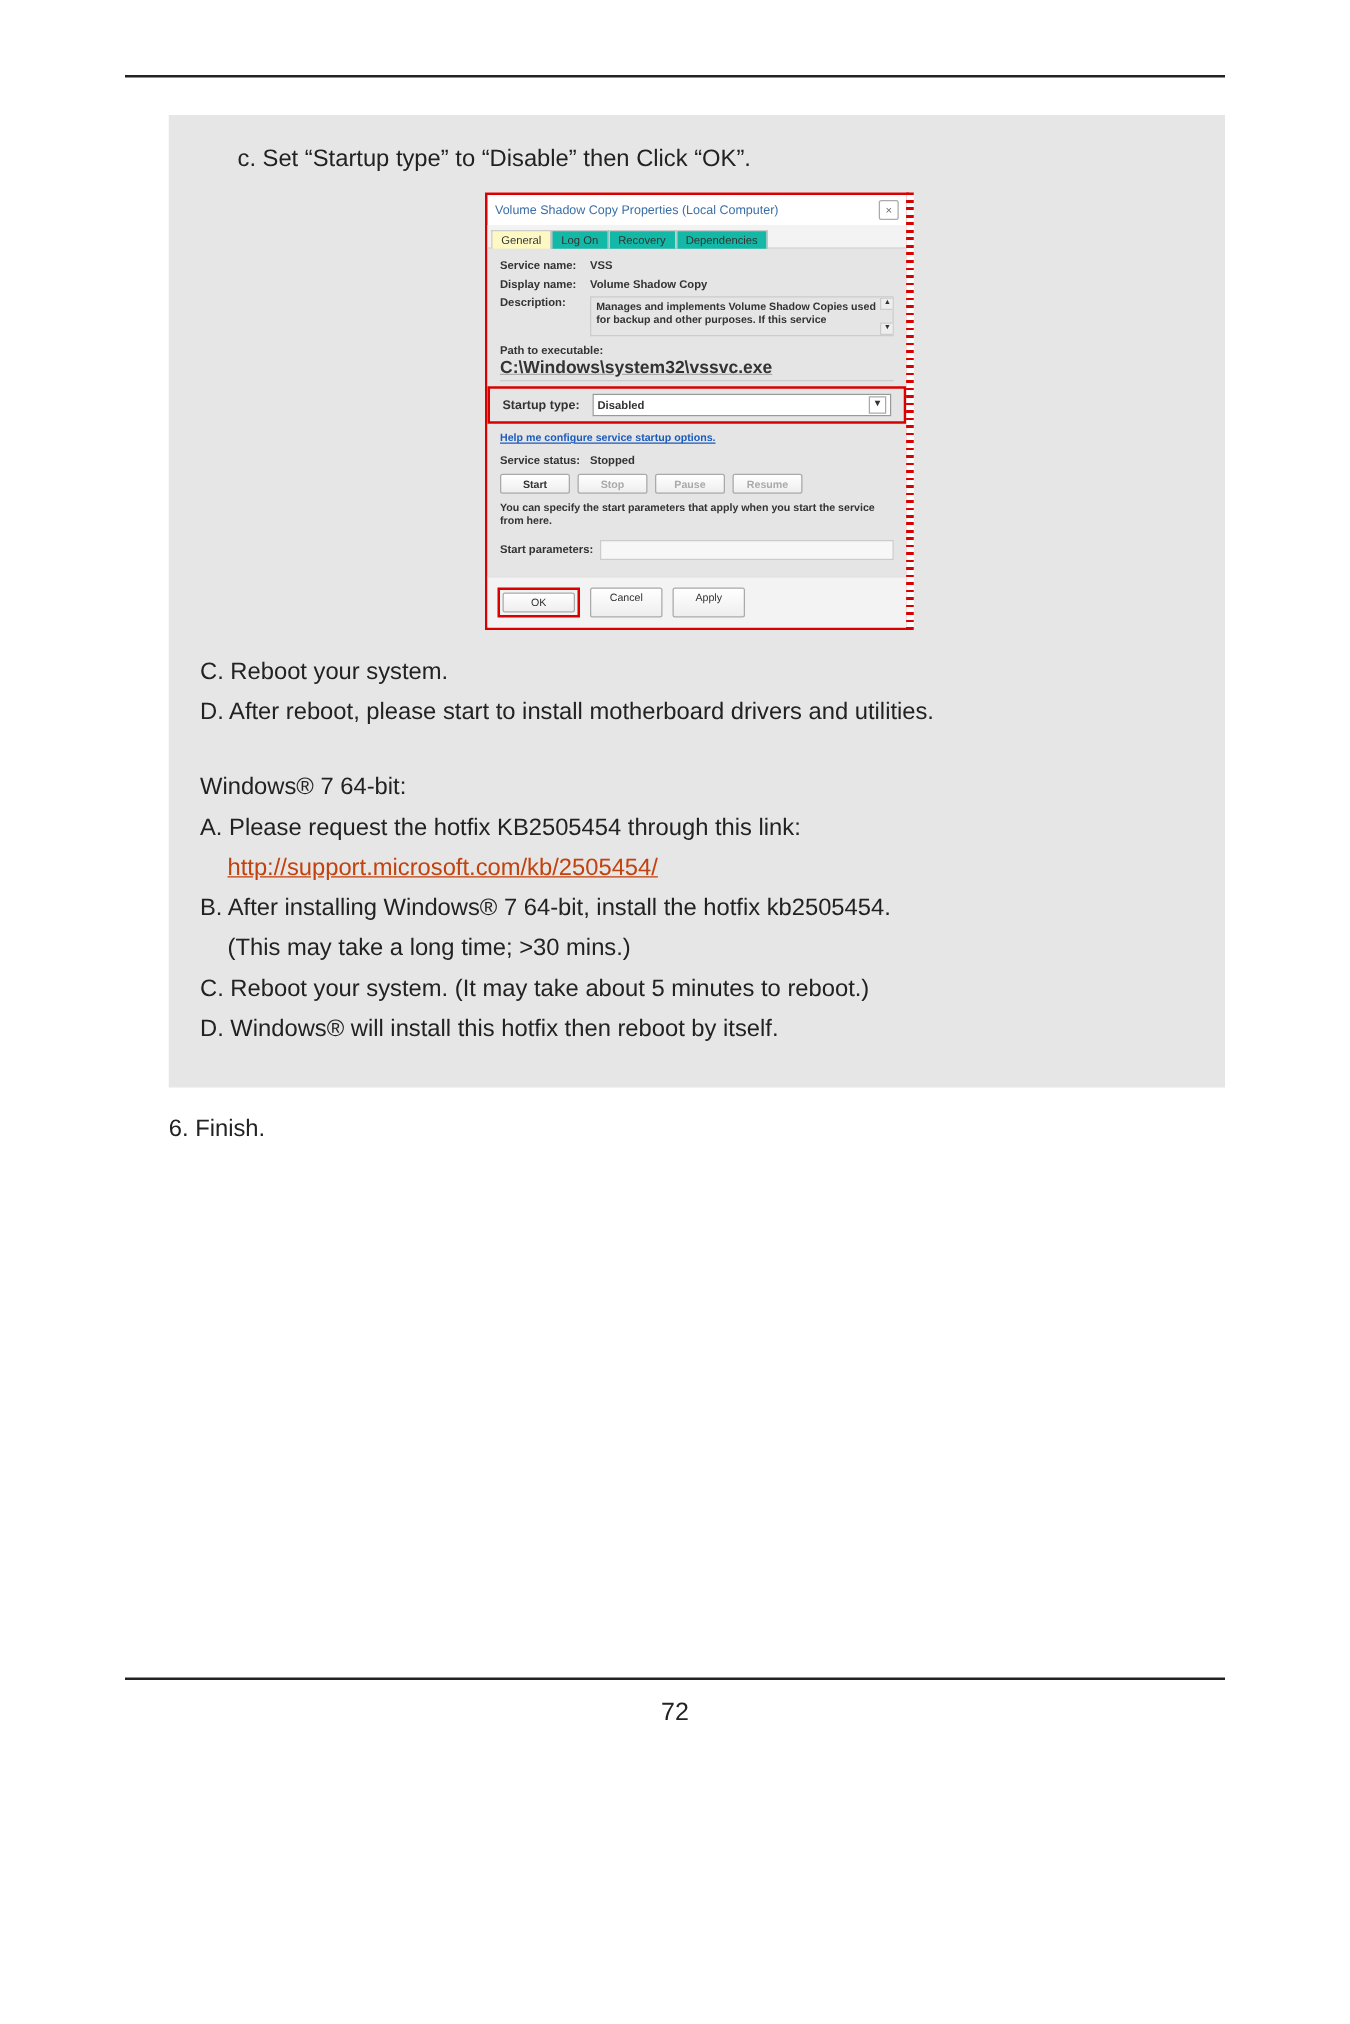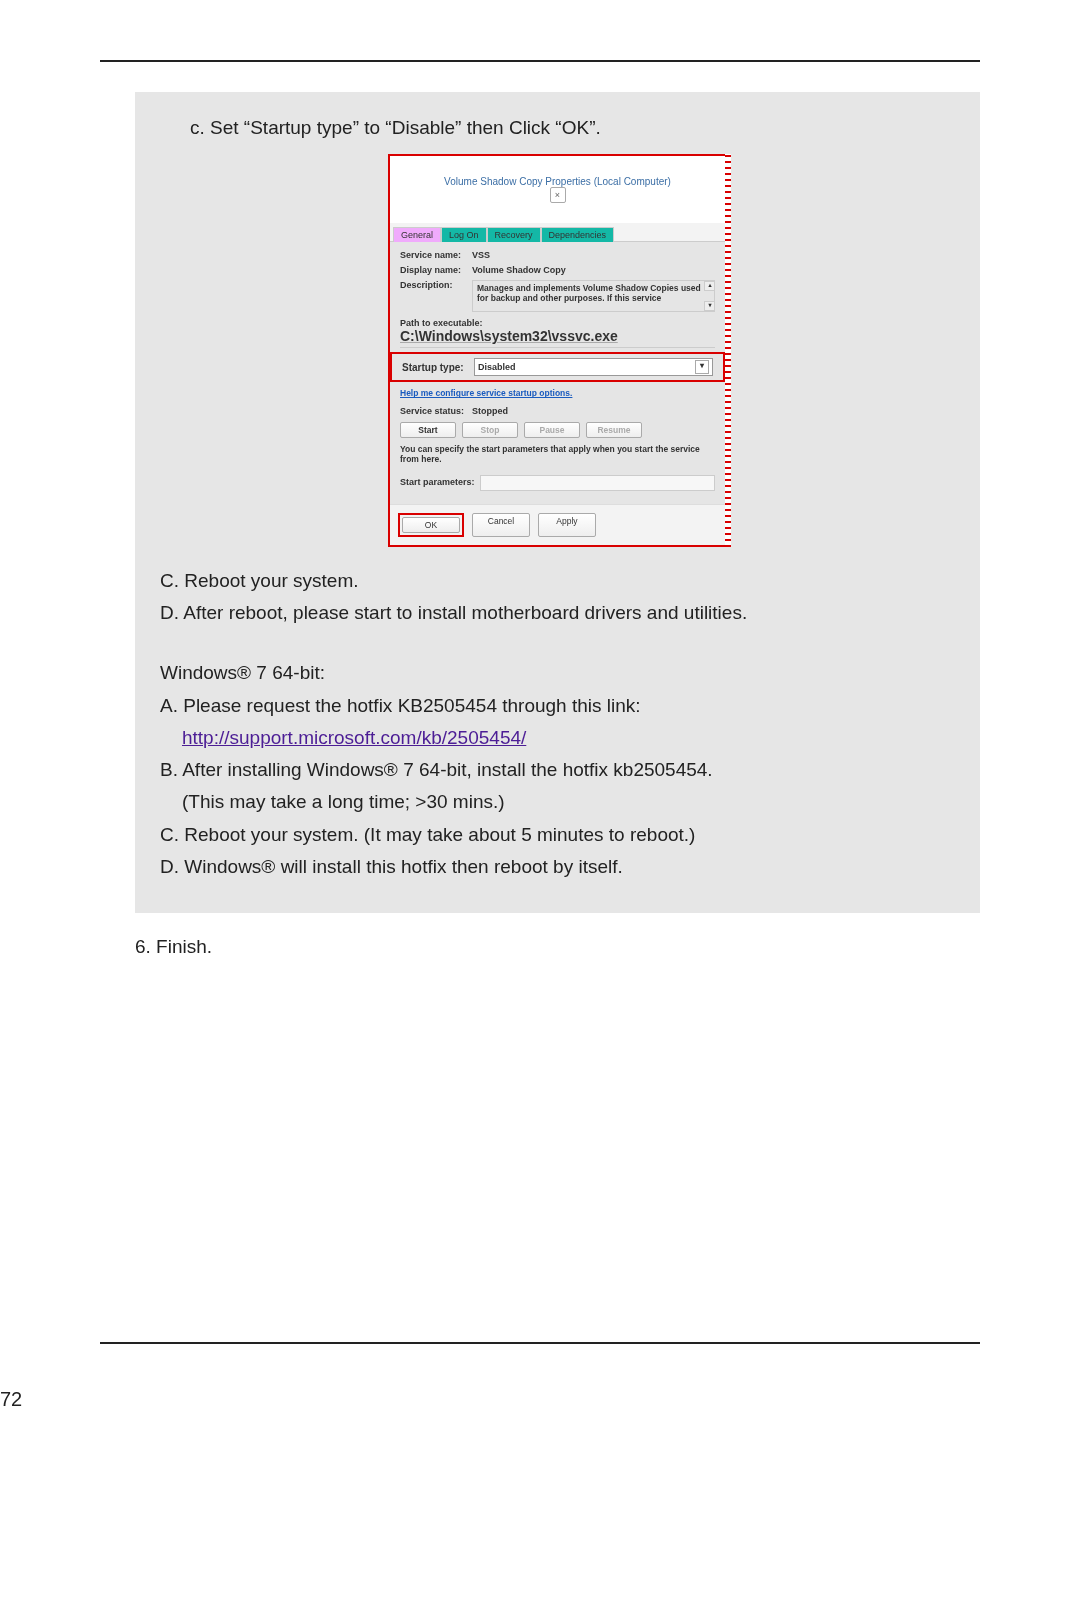--- a/index.html
+++ b/index.html
@@ -1,33 +1,33 @@
 <!DOCTYPE html>
 <html><head>
 <meta charset="utf-8">
 <style>
   html,body{margin:0;padding:0;background:#fff;font-family:Arial,Helvetica,sans-serif;color:#222;}
   .page{width:1080px;height:1452px;box-sizing:border-box;padding:60px 100px 40px 100px;position:relative;}
   .hr-top{border:none;border-top:2px solid #222;margin:0 0 30px 0;}
   .hr-bottom{border:none;border-top:2px solid #222;position:absolute;left:100px;right:100px;bottom:100px;}
-  .page-num{position:absolute;bottom:41px;left:0;right:0;text-align:left;font-size:20px;}
+  .page-num{position:absolute;bottom:70px;left:0;right:0;text-align:center;font-size:20px;}
   .gray-box{background:#e6e6e6;margin-left:35px;margin-right:0;padding:20px 25px 30px 25px;}
   .body-text{font-size:19px;line-height:1.7;}
   .indented{padding-left:30px;}
   .bold{font-weight:normal;}
-  .link{text-decoration:underline;color:#4c1d95;}
+  .link{text-decoration:underline;color:#c2410c;}
   
   .dlg-wrap{display:flex;justify-content:center;margin:10px 0 18px 0;}
   .dlg{width:335px;background:#fff;border:2px solid #d90000;position:relative;font-family:"Segoe UI",Tahoma,sans-serif;font-size:9.5px;color:#333;}
   .dlg .hatch{position:absolute;top:-2px;bottom:-2px;right:-6px;width:6px;background:repeating-linear-gradient(0deg,#d90000 0 2px,#fff 2px 6px);}
-  .dlg-title{display:flex;align-items:center;justify-content:space-between;padding:20px 6px;color:#3b6ea5;font-size:10px;flex-direction:column;}
+  .dlg-title{display:flex;align-items:center;justify-content:space-between;padding:4px 6px;color:#3b6ea5;font-size:10px;}
   .dlg-title .close{border:1px solid #aaa;border-radius:2px;width:14px;height:14px;display:flex;align-items:center;justify-content:center;font-size:9px;color:#666;}
   .tabs{display:flex;background:#f3f3f3;border-bottom:1px solid #ccc;padding:3px 3px 0 3px;gap:0;}
   .tab{padding:2px 7px;border:1px solid #ccc;border-bottom:none;background:#14b8a6;font-size:9px;position:relative;top:1px;}
-  .tab.active{background:#f0abfc;}
+  .tab.active{background:#fef9c3;}
   .dlg-body{padding:8px 10px;background:#e5e5e5;font-weight:bold;}
   .row{display:flex;align-items:flex-start;margin-bottom:5px;}
   .row .lbl{width:72px;flex-shrink:0;font-size:9px;}
   .row .val{font-size:9px;flex:1;}
   .desc-box{border:1px solid #ccc;padding:2px 4px;height:26px;overflow:hidden;font-size:8.5px;line-height:1.2;position:relative;}
   .desc-scroll{position:absolute;right:0;top:0;bottom:0;width:10px;display:flex;flex-direction:column;justify-content:space-between;}
   .desc-scroll span{width:10px;height:8px;background:#eee;border:1px solid #ccc;font-size:6px;text-align:center;line-height:6px;}
   .exec-path{font-size:14px;text-decoration:underline;text-decoration-color:#aaa;border-bottom:1px solid #ccc;padding-bottom:3px;margin-bottom:0;}
   .startup-row{border:2px solid #d90000;margin:4px -10px;padding:4px 10px;display:flex;align-items:center;}
   .startup-row .lbl{width:72px;font-size:10px;}

